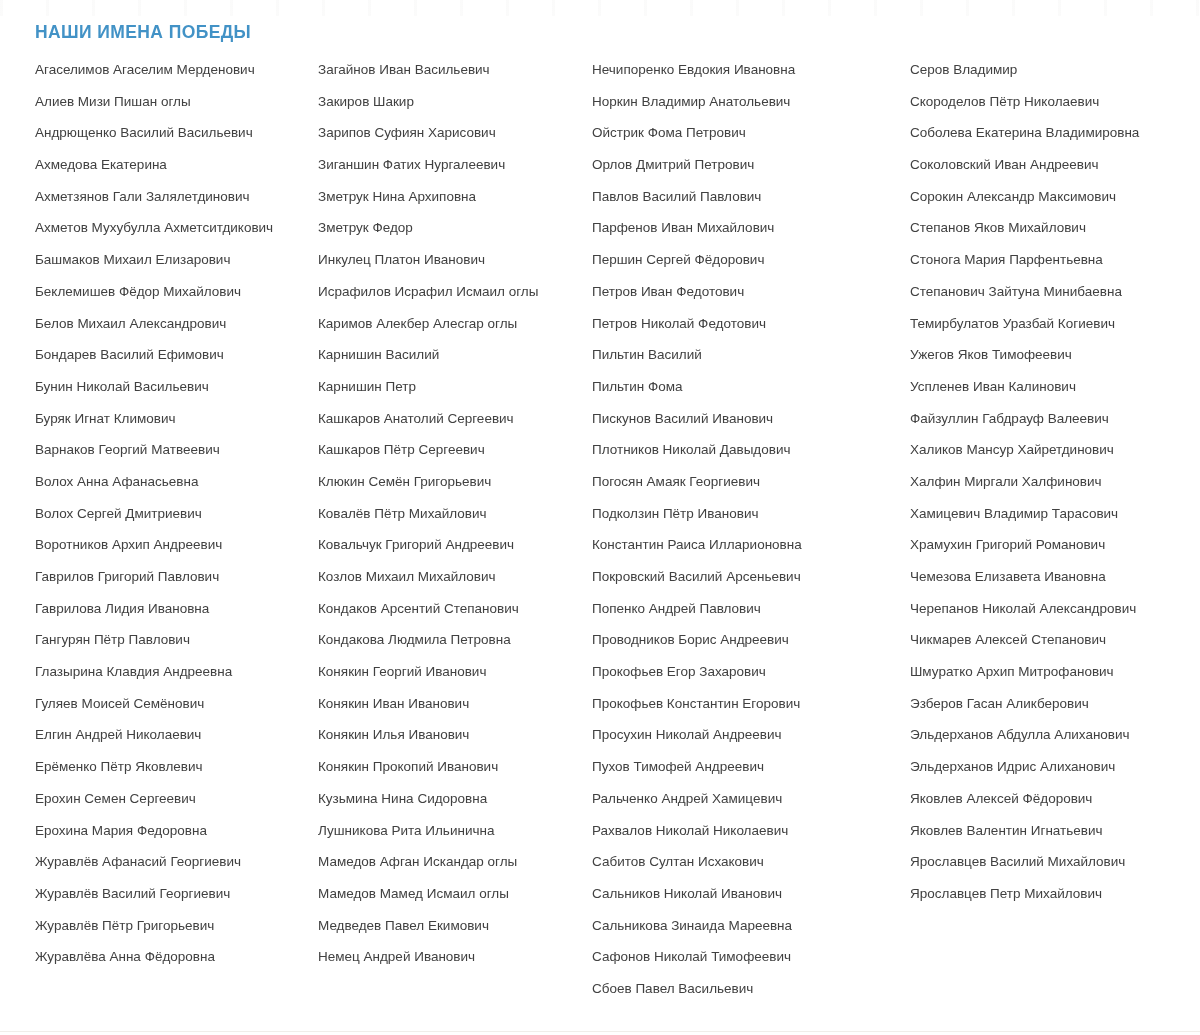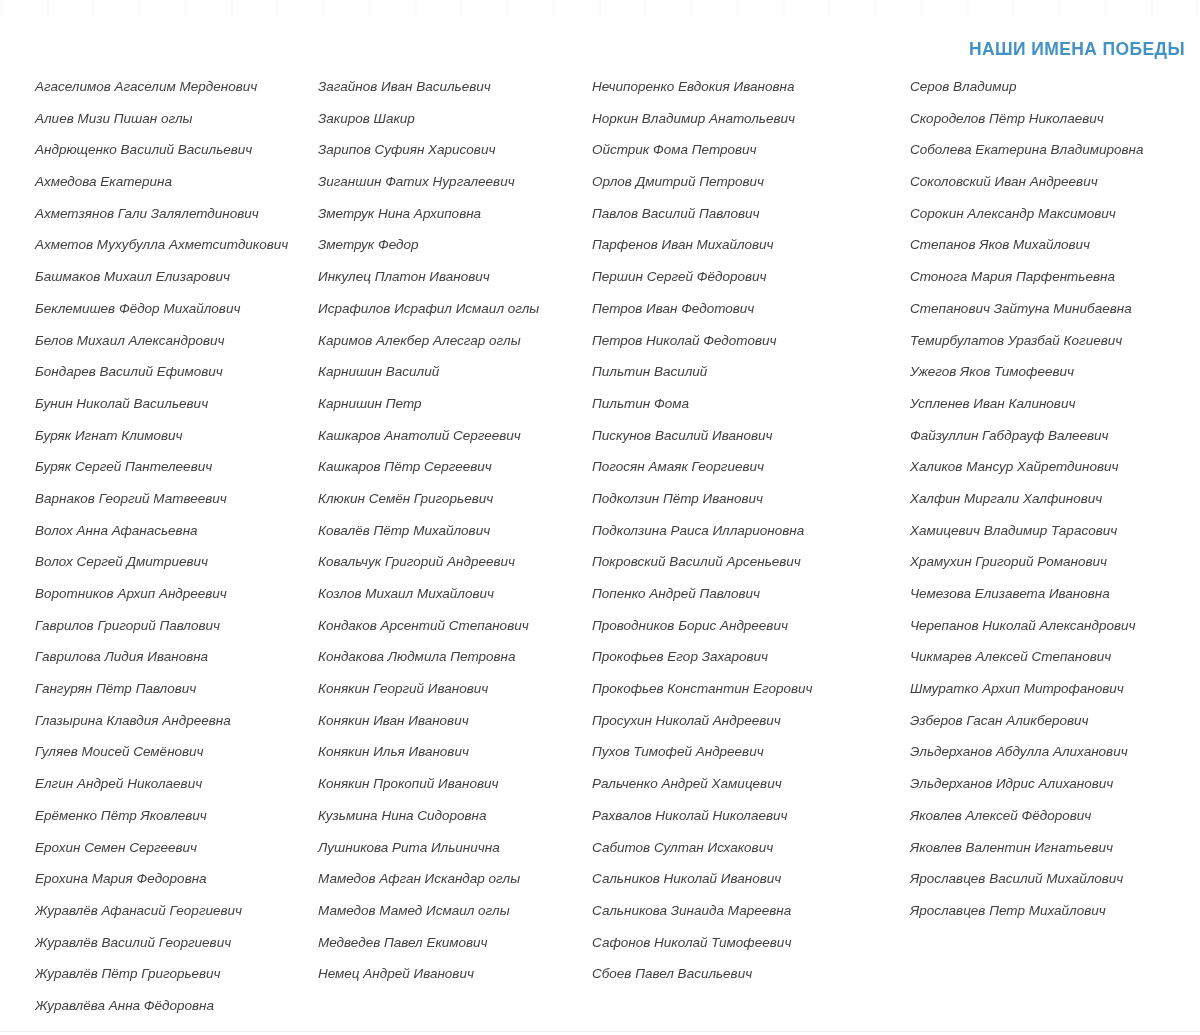--- a/index.html
+++ b/index.html
@@ -27,37 +27,35 @@
   .bottom-edge-line {
     position: absolute;
     left: 0; bottom: 3px;
     width: 1200px; height: 1px;
     background: #f0eeea;
   }
   .content {
     position: absolute;
     top: 0; left: 0;
     width: 1200px;
-    padding: 40px 15px 0 35px;
+    padding: 23px 15px 0 35px;
     box-sizing: border-box;
-    text-align: right;
   }
   .page-title {
     color: #4292c6;
     font-size: 17.5px;
     font-weight: bold;
     letter-spacing: 0.4px;
     text-transform: uppercase;
     margin: 0 0 12px 0;
     line-height: 1.1;
   }
   .columns {
     display: flex;
     align-items: flex-start;
-    font-style: italic;
   }
   .name-column { flex: 0 0 auto; }
   .name-column:nth-child(1) { width: 283px; }
   .name-column:nth-child(2) { width: 274px; }
   .name-column:nth-child(3) { width: 286px; }
   .name-column:nth-child(4) { width: 300px; margin-left: 32px; }
   .name-item {
     height: 31.7px;
     display: flex;
     align-items: center;
@@ -84,21 +82,20 @@
           <div class="name-item">Андрющенко Василий Васильевич</div>
           <div class="name-item">Ахмедова Екатерина</div>
           <div class="name-item">Ахметзянов Гали Залялетдинович</div>
           <div class="name-item">Ахметов Мухубулла Ахметситдикович</div>
           <div class="name-item">Башмаков Михаил Елизарович</div>
           <div class="name-item">Беклемишев Фёдор Михайлович</div>
           <div class="name-item">Белов Михаил Александрович</div>
           <div class="name-item">Бондарев Василий Ефимович</div>
           <div class="name-item">Бунин Николай Васильевич</div>
           <div class="name-item">Буряк Игнат Климович</div>
-          <div class="name-item">Буряк Сергей Пантелеевич</div>
           <div class="name-item">Варнаков Георгий Матвеевич</div>
           <div class="name-item">Волох Анна Афанасьевна</div>
           <div class="name-item">Волох Сергей Дмитриевич</div>
           <div class="name-item">Воротников Архип Андреевич</div>
           <div class="name-item">Гаврилов Григорий Павлович</div>
           <div class="name-item">Гаврилова Лидия Ивановна</div>
           <div class="name-item">Гангурян Пётр Павлович</div>
           <div class="name-item">Глазырина Клавдия Андреевна</div>
           <div class="name-item">Гуляев Моисей Семёнович</div>
           <div class="name-item">Елгин Андрей Николаевич</div>
@@ -147,23 +144,24 @@
           <div class="name-item">Ойстрик Фома Петрович</div>
           <div class="name-item">Орлов Дмитрий Петрович</div>
           <div class="name-item">Павлов Василий Павлович</div>
           <div class="name-item">Парфенов Иван Михайлович</div>
           <div class="name-item">Першин Сергей Фёдорович</div>
           <div class="name-item">Петров Иван Федотович</div>
           <div class="name-item">Петров Николай Федотович</div>
           <div class="name-item">Пильтин Василий</div>
           <div class="name-item">Пильтин Фома</div>
           <div class="name-item">Пискунов Василий Иванович</div>
+          <div class="name-item">Плотников Николай Давыдович</div>
           <div class="name-item">Погосян Амаяк Георгиевич</div>
           <div class="name-item">Подколзин Пётр Иванович</div>
-          <div class="name-item">Подколзина Раиса Илларионовна</div>
+          <div class="name-item">Константин Раиса Илларионовна</div>
           <div class="name-item">Покровский Василий Арсеньевич</div>
           <div class="name-item">Попенко Андрей Павлович</div>
           <div class="name-item">Проводников Борис Андреевич</div>
           <div class="name-item">Прокофьев Егор Захарович</div>
           <div class="name-item">Прокофьев Константин Егорович</div>
           <div class="name-item">Просухин Николай Андреевич</div>
           <div class="name-item">Пухов Тимофей Андреевич</div>
           <div class="name-item">Ральченко Андрей Хамицевич</div>
           <div class="name-item">Рахвалов Николай Николаевич</div>
           <div class="name-item">Сабитов Султан Исхакович</div>

